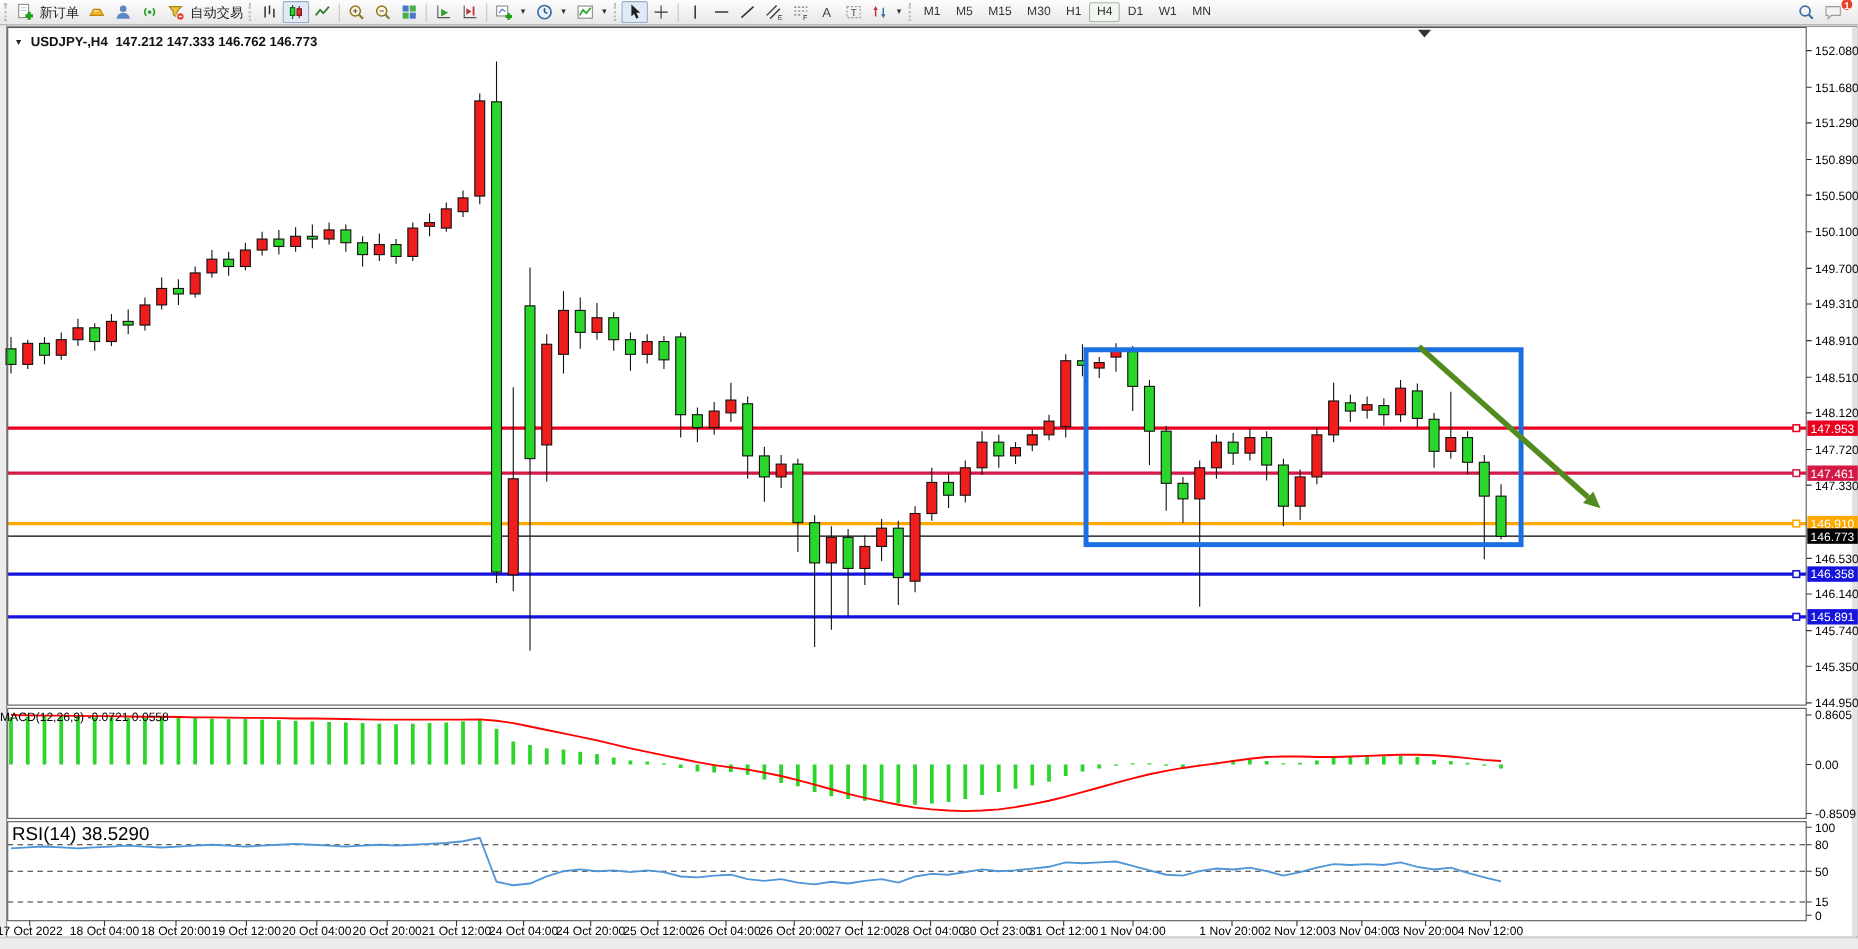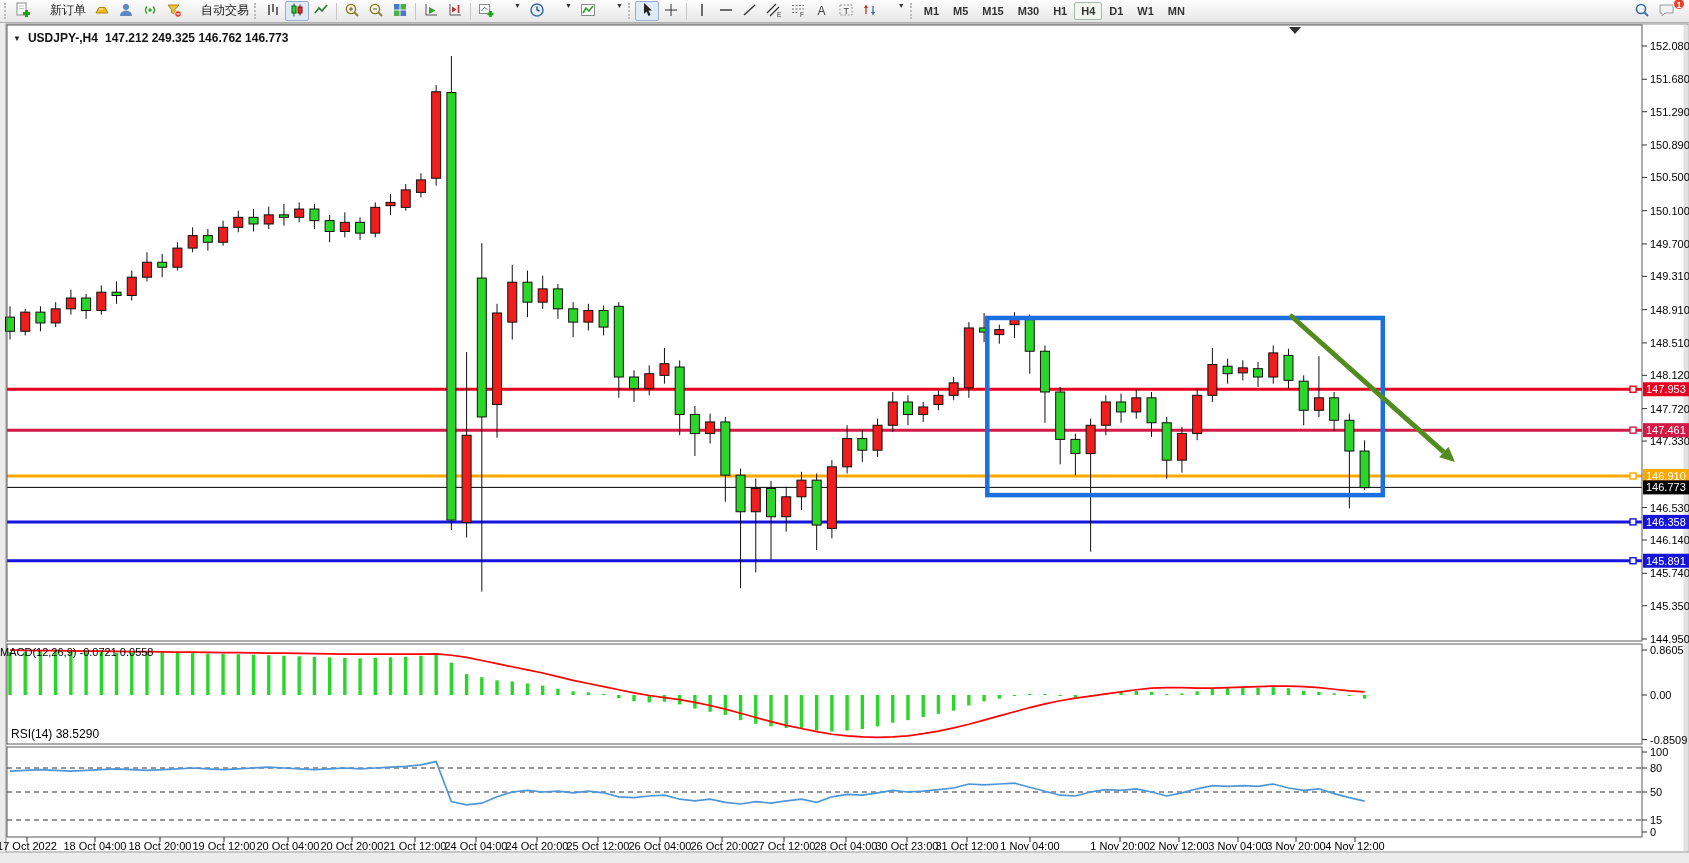--- a/index.html
+++ b/index.html
@@ -4,35 +4,35 @@
 <style>
 *{box-sizing:border-box}
 html,body{margin:0;padding:0}
 body{font-family:"Liberation Sans",sans-serif;background:#d8d8d8;-webkit-user-select:none;user-select:none}
 #stage{position:relative;width:1689px;height:863px;background:#ececec;overflow:hidden}
 #csvg{position:absolute;left:0;top:0;z-index:1}
 
 #toolbar{position:absolute;left:0;top:0;right:0;height:23px;background:linear-gradient(#fdfdfd,#e7e7e7);border-bottom:1px solid #adadad;display:flex;align-items:center;padding:0 3px;z-index:6}
 .grip{width:4px;height:16px;border-left:2px dotted #bcbcbc;margin:0 3px 0 1px}
 .sep{width:1px;height:17px;background:#c6c6c6;margin:0 3px}
-.tbtn{display:flex;gap:19px;height:20px;padding:0 3px;border:1px solid transparent;border-radius:2px}
+.tbtn{display:flex;align-items:center;gap:5px;height:20px;padding:0 3px;border:1px solid transparent;border-radius:2px}
 .tbtn.pressed{background:#e0eaf7;border-color:#96aec9}
 .cn{font-size:12px;color:#1a1a1a;white-space:nowrap}
 .caret{font-size:7px;color:#333;margin-left:1px}
-.tf{font-size:11px;font-weight:700;color:#333;padding:2px 6px;border:1px solid transparent;border-radius:2px}
+.tf{font-size:11px;font-weight:400;color:#333;padding:2px 6px;border:1px solid transparent;border-radius:2px}
 .tf.pressed{background:#f3f6ef;border-color:#a8b8a8}
 .spacer{flex:1}
 .chatwrap{position:relative;margin-right:6px}
 .redbadge{position:absolute;top:-4px;right:-6px;background:#e8402a;color:#fff;font-size:9px;font-weight:700;border-radius:50%;width:12px;height:12px;line-height:12px;text-align:center;border:1px solid #fff}
 
 .ovl{position:absolute;z-index:3;color:#000;white-space:nowrap;pointer-events:none}
 #title{left:13px;top:31px;font-size:12px;font-weight:700;display:flex;align-items:center;gap:7px;color:#111}
 #title .tri{font-size:8px;color:#222}
 #macdLabel{left:0;top:646px;font-size:11px}
-#rsiLabel{left:11px;top:727px;font-size:12px}
+#rsiLabel{left:11px;top:749px;font-size:17px}
 #statusbar{position:absolute;left:0;right:0;bottom:0;height:11px;background:#ececec;border-top:1px solid #c6c6c6;z-index:6}
 .icon{display:inline-flex}
 </style>
 </head>
 <body>
 
 <div id="stage">
 
   <div id="toolbar">
     <div class="grip"></div>
@@ -746,19 +746,19 @@
         <text x="1296" y="850" font-size="11" font-family="Liberation Sans, sans-serif" fill="#000" text-anchor="middle">3 Nov 20:00</text>
         <line x1="1355" y1="837" x2="1355" y2="842" stroke="#333"></line>
         <text x="1355" y="850" font-size="11" font-family="Liberation Sans, sans-serif" fill="#000" text-anchor="middle">4 Nov 12:00</text>
       </g>
       <polygon points="1289,27 1301,27 1295,34" fill="#333"></polygon>
     </svg>
 
   <div id="title" class="ovl">
     <span class="tri">▼</span>
     <span>USDJPY-,H4</span>
-    <span>147.212 249.325 146.762 146.773</span>
+    <span>147.212 147.333 146.762 146.773</span>
   </div>
   <div id="macdLabel" class="ovl">MACD(12,26,9) -0.0721 0.0558</div>
   <div id="rsiLabel" class="ovl">RSI(14) 38.5290</div>
 
   <div id="statusbar"></div>
 </div>
 
 </body></html>

